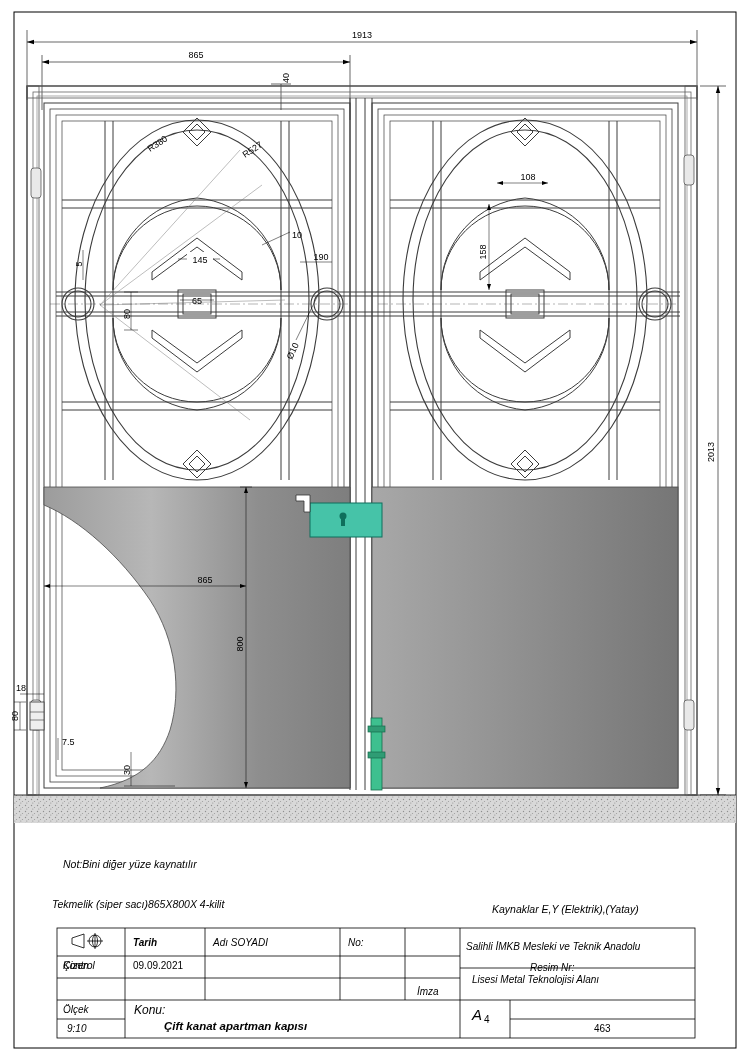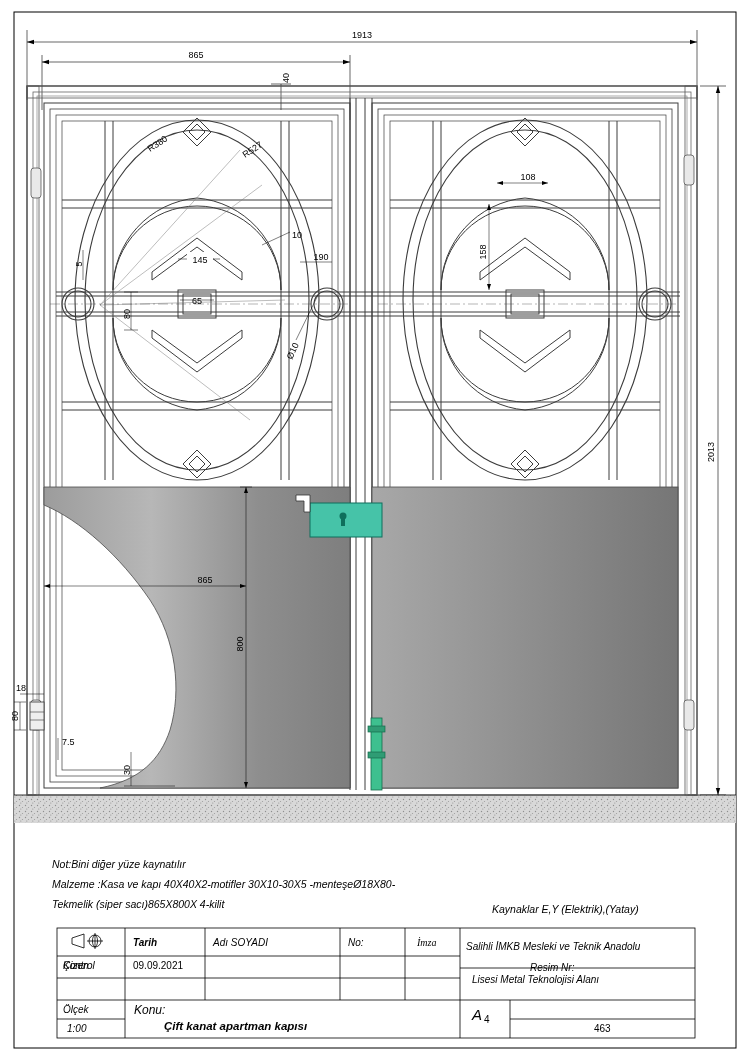--- a/index.html
+++ b/index.html
@@ -342,22 +342,21 @@
   </g>
   <text class="dimtxt" x="16" y="691">18</text>
   <text class="dimtxt" x="18" y="716" text-anchor="middle" transform="rotate(-90 18 716)">80</text>
 
   <g stroke="#444" stroke-width="0.4" stroke-dasharray="10 3 2 3">
     <line x1="50" y1="304" x2="350" y2="304"></line>
     <line x1="378" y1="304" x2="678" y2="304"></line>
   </g>
 </svg>
 
-<div class="note" style="left:52px;top:858px;text-align:right;">Not:Bini diğer yüze kaynatılır</div>
-<div class="note" style="left:52px;top:878px;">Malzeme :Kasa ve kapı 40X40X2-motifler 30X10-30X5 -menteşeØ18X80-</div>
+<div class="note" style="left:63px;top:858px;text-align:right;">Not:Bini diğer yüze kaynatılır</div>
 <div class="note" style="left:52px;top:898px;">Tekmelik (siper sacı)865X800X 4-kilit</div>
 <div class="note" style="left:492px;top:903px;">Kaynaklar E,Y (Elektrik),(Yatay)</div>
 
 <svg width="750" height="1060" viewBox="0 0 750 1060" style="position:absolute;left:0;top:0;pointer-events:none">
   <g stroke="#000" stroke-width="0.8" fill="none">
     <rect x="57" y="928" width="638" height="110"></rect>
     <line x1="57" y1="956" x2="460" y2="956"></line>
     <line x1="57" y1="978" x2="460" y2="978"></line>
     <line x1="57" y1="1000" x2="695" y2="1000"></line>
     <line x1="125" y1="928" x2="125" y2="1000"></line>
@@ -377,26 +376,26 @@
     <circle cx="95" cy="941" r="6"></circle>
     <ellipse cx="95" cy="941" rx="2.5" ry="6"></ellipse>
     <line x1="87" y1="941" x2="103" y2="941"></line>
     <line x1="95" y1="933" x2="95" y2="949"></line>
   </g>
 </svg>
 
 <div class="tb tb-i" style="left:133px;top:937px;font-weight:bold;">Tarih</div>
 <div class="tb tb-i" style="left:213px;top:937px;">Adı SOYADI</div>
 <div class="tb tb-i" style="left:348px;top:937px;">No:</div>
-<div class="tb tb-i" style="left:417px;top:937px;font-family:Liberation Serif, serif;">İmza</div>
+<div class="tb tb-i" style="left:417px;top:986px;">İmza</div>
 <div class="tb tb-i" style="left:63px;top:960px;">Çizen</div>
 <div class="tb tb-i" style="left:63px;top:960px;">Kontrol</div>
 <div class="tb" style="left:133px;top:960px;">09.09.2021</div>
 <div class="tb tb-i" style="left:63px;top:1004px;">Ölçek</div>
-<div class="tb tb-i" style="left:67px;top:1023px;">1:00</div>
+<div class="tb tb-i" style="left:67px;top:1023px;">9:10</div>
 <div class="tb tb-i" style="left:134px;top:1003px;font-size:12px;">Konu:</div>
 <div class="tb tb-b" style="left:164px;top:1020px;font-size:11.5px;">Çift kanat apartman kapısı</div>
 <div class="tb tb-i" style="left:472px;top:1006px;font-size:15px;">A</div>
 <div class="tb" style="left:484px;top:1014px;font-size:10px;">4</div>
 <div class="tb tb-i" style="left:466px;top:941px;">Salihli İMKB Mesleki ve Teknik Anadolu</div>
 <div class="tb tb-i" style="left:472px;top:974px;">Lisesi Metal Teknolojisi Alanı</div>
 <div class="tb tb-i" style="left:530px;top:962px;">Resim Nr:</div>
 <div class="tb" style="left:594px;top:1023px;">463</div>
 
 </div>

